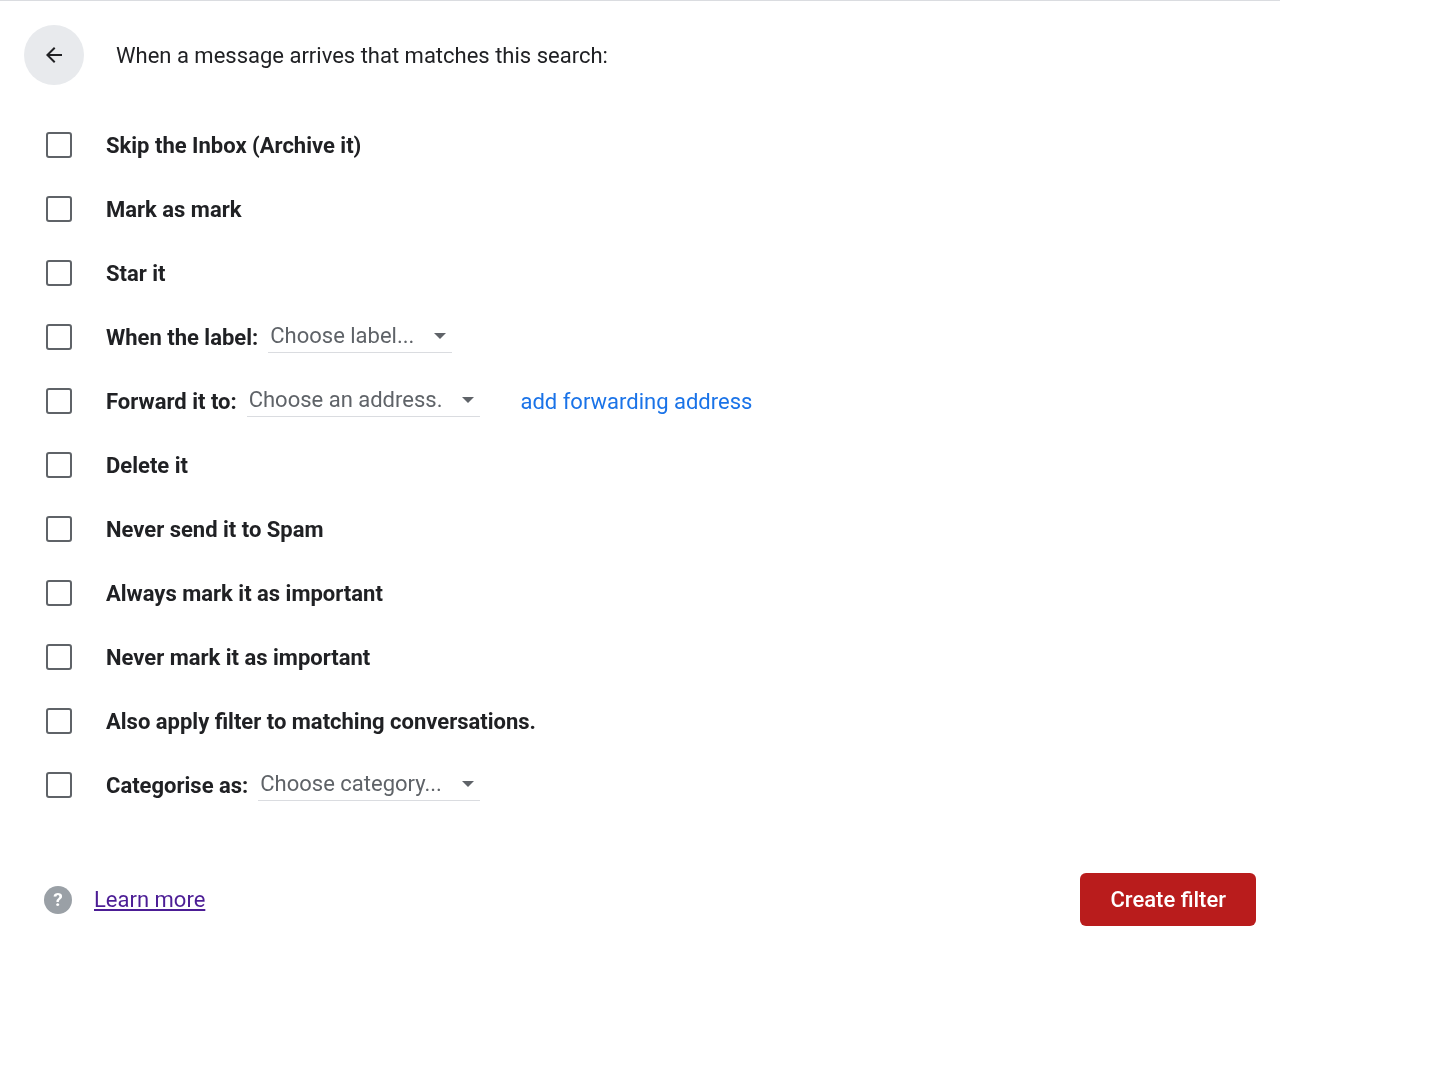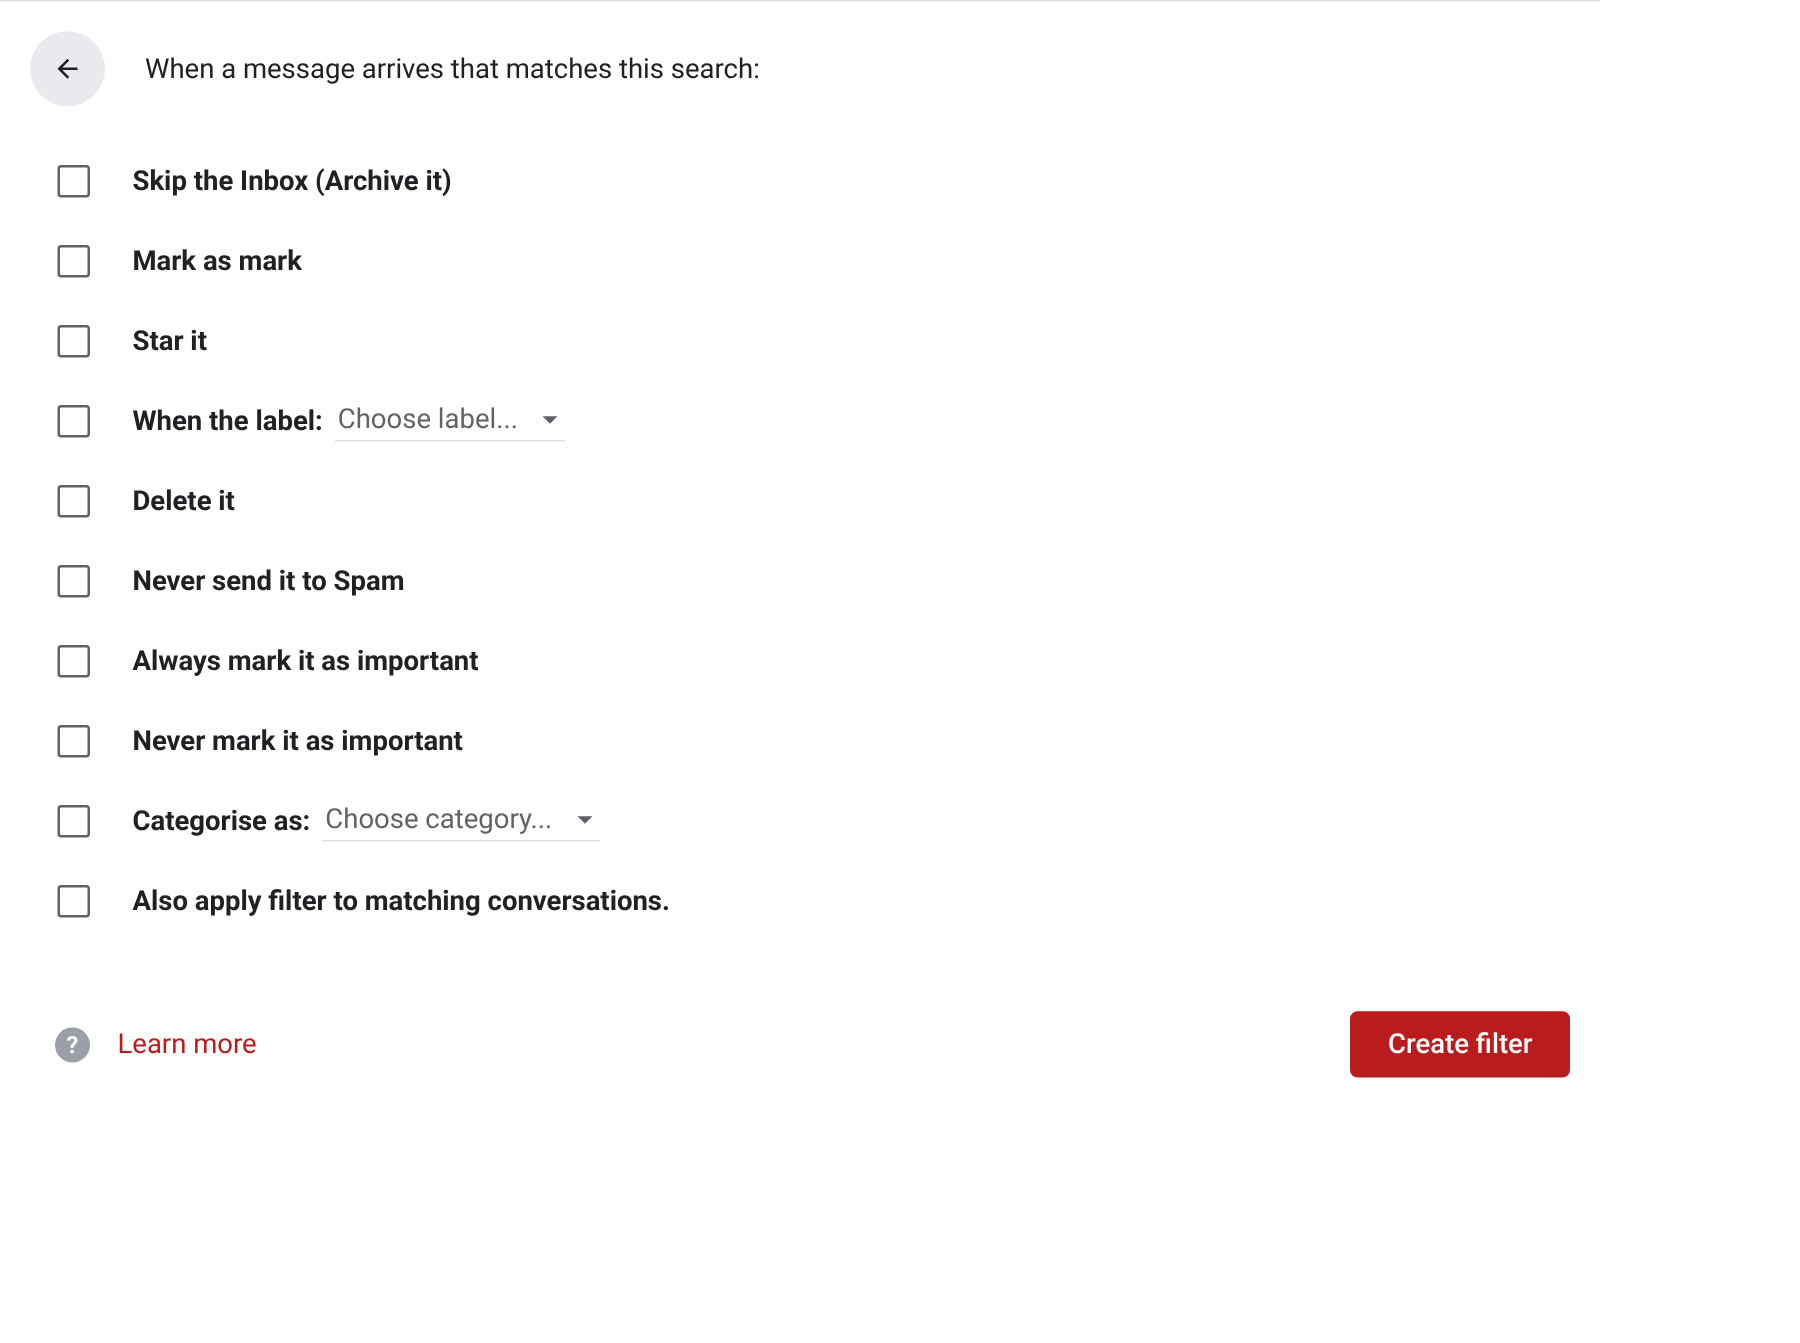--- a/index.html
+++ b/index.html
@@ -114,23 +114,24 @@
       background: #9aa0a6;
       color: #fff;
       display: flex;
       align-items: center;
       justify-content: center;
       font-size: 19px;
       font-weight: 700;
       cursor: pointer;
     }
     .learn-more {
-      color: #b91c1c;
-      font-size: 22px;
-      cursor: pointer;
+      color: #4c1d95;
+      font-size: 22px;
+      cursor: pointer;
+      text-decoration: underline;
     }
     .create-filter-btn {
       background: #b91c1c;
       color: #fff;
       font-size: 22px;
       font-weight: 500;
       border: none;
       border-radius: 6px;
       padding: 14px 30px;
       cursor: pointer;
@@ -170,57 +171,68 @@
     <div class="checkbox"></div>
     <div class="option-content">
       <span class="option-label">When the label:</span>
       <span class="dropdown">
         <span>Choose label...</span>
         <span class="dropdown-caret"></span>
       </span>
     </div>
   </div>
 
+  <div class="filter-option">
+    <div class="checkbox"></div>
+    <div class="option-content">
+      <span class="option-label">Forward it to:</span>
+      <span class="dropdown">
+        <span>Choose an address.</span>
+        <span class="dropdown-caret"></span>
+      </span>
+      <span class="link">add forwarding address</span>
+    </div>
+  </div>
 
   <div class="filter-option">
     <div class="checkbox"></div>
     <span class="option-label">Delete it</span>
   </div>
 
   <div class="filter-option">
     <div class="checkbox"></div>
     <span class="option-label">Never send it to Spam</span>
   </div>
 
   <div class="filter-option">
     <div class="checkbox"></div>
     <span class="option-label">Always mark it as important</span>
   </div>
 
   <div class="filter-option">
     <div class="checkbox"></div>
     <span class="option-label">Never mark it as important</span>
+  </div>
+
+  <div class="filter-option">
+    <div class="checkbox"></div>
+    <span class="option-label">Also apply filter to matching conversations.</span>
   </div>
 
   <div class="filter-option">
     <div class="checkbox"></div>
     <div class="option-content">
       <span class="option-label">Categorise as:</span>
       <span class="dropdown">
         <span>Choose category...</span>
         <span class="dropdown-caret"></span>
       </span>
     </div>
   </div>
 
-  <div class="filter-option">
-    <div class="checkbox"></div>
-    <span class="option-label">Also apply filter to matching conversations.</span>
-  </div>
-
   <div class="footer-row">
     <div class="footer-left">
       <div class="help-icon">?</div>
       <span class="learn-more">Learn more</span>
     </div>
     <button class="create-filter-btn">Create filter</button>
   </div>
 
 </div>
 

